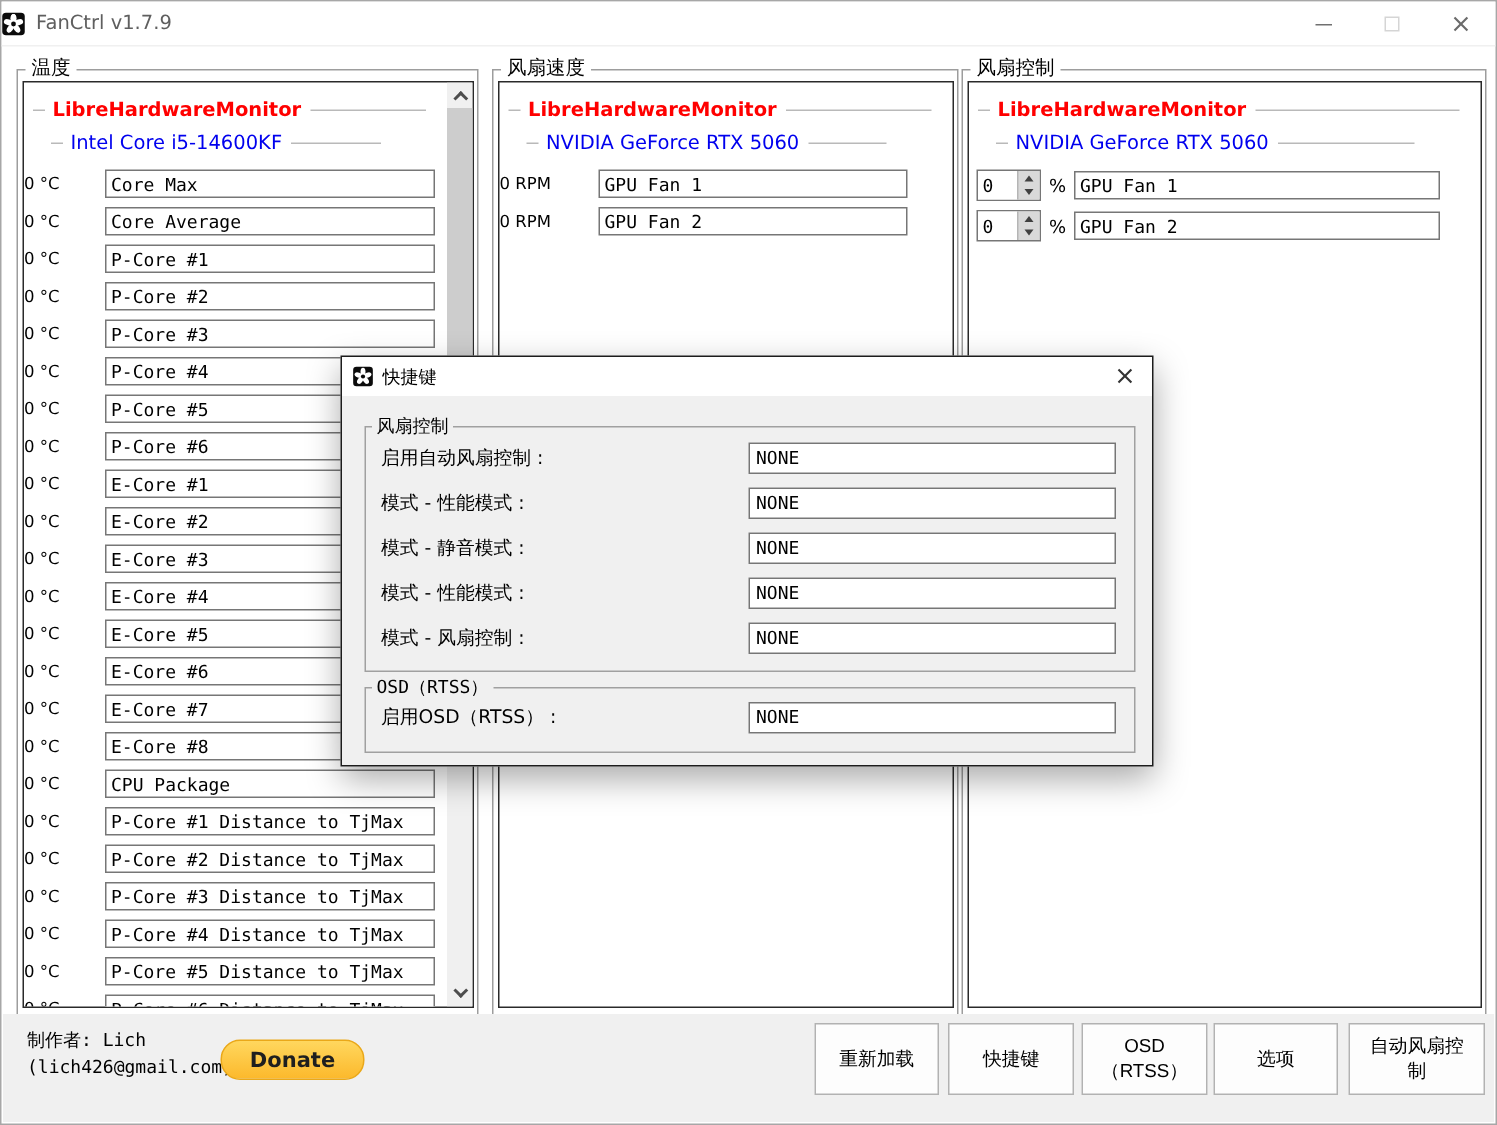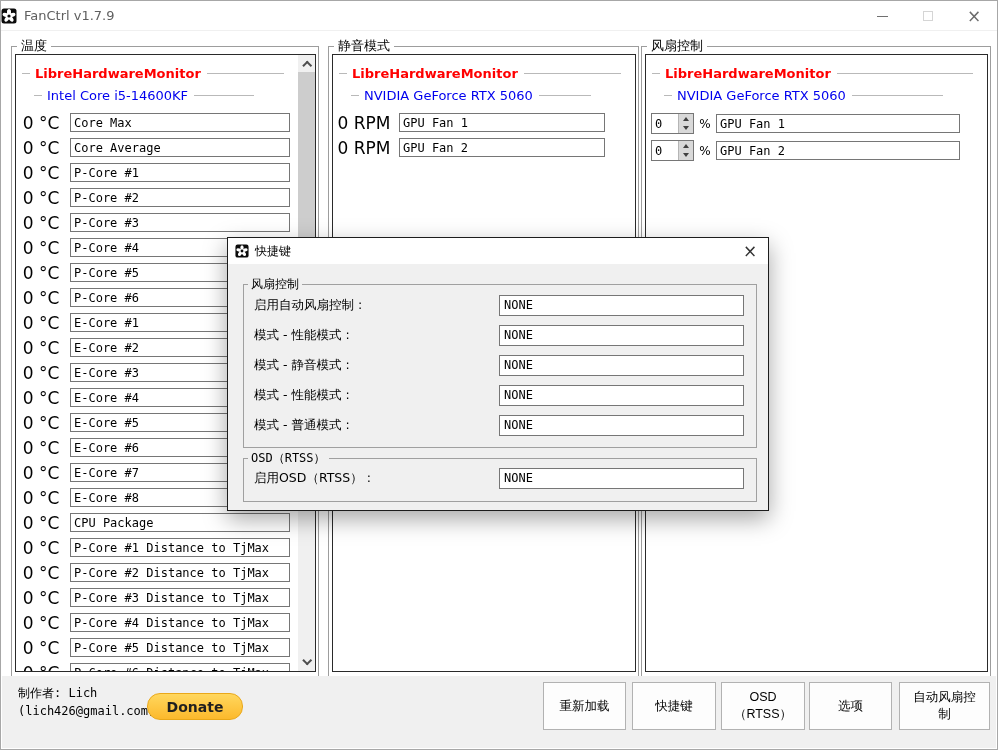--- a/index.html
+++ b/index.html
@@ -36,21 +36,21 @@
   
   .hdr { display:flex; align-items:center; white-space:nowrap; }
   .hdr::before { content:""; width:8px; height:1px; background:#b9b9b9; margin-right:5px; flex:none; }
   .hdr::after  { content:""; flex:1; height:1px; background:#b9b9b9; margin-left:6px; }
   .hdr.lhm { margin:9px 14px 0 6px; height:18px; color:#ff0000; font-weight:bold; font-size:13px; }
   .hdr.dev { margin:5px 44px 0 18px; height:17px; color:#0000ee; font-size:13px; }
 
   
   .rows { padding-top:6px; }
   .srow { display:flex; align-items:center; height:25px; }
-  .sval { flex:none; text-align:center; font-size:17px; margin-right:4px; }
+  .sval { flex:none; text-align:left; font-size:11px; margin-right:4px; }
   #grp-temp  .sval { width:50px; }
   #grp-speed .sval { width:62px; }
   .sbox { flex:1; height:19px; border:1px solid #767676; background:#fff;
           font:12px "DejaVu Sans Mono", monospace; padding:0 0 0 3px; outline:none; }
   #grp-temp  .sbox { margin-right:8px; }
   #grp-speed .sbox { margin-right:30px; }
 
   
   .crow { display:flex; align-items:center; height:27px; }
   .spin { flex:none; width:43px; height:21px; border:1px solid #767676; background:#fff;
@@ -278,21 +278,21 @@
           </div>
         <div class="scroll-thumb"></div>
         <div class="scroll-btn down">
             <span class="chev down"></span>
           </div>
       </div>
     </div>
   </div>
 
   <div class="group" id="grp-speed">
-    <span class="group-label">静音模式</span>
+    <span class="group-label">风扇速度</span>
     <div class="panel">
       <div class="panel-content">
         <div class="hdr lhm">LibreHardwareMonitor</div>
         <div class="hdr dev">NVIDIA GeForce RTX 5060</div>
         <div class="rows">
 
             <div class="srow">
               <span class="sval">0 RPM</span>
               <input class="sbox" type="text" value="GPU Fan 1" style="">
             </div>
@@ -385,21 +385,21 @@
             <span class="hk-label">模式 - 静音模式 :</span>
             <input class="hk-box" type="text" value="NONE" style="">
           </div>
 
           <div class="hk-row">
             <span class="hk-label">模式 - 性能模式 :</span>
             <input class="hk-box" type="text" value="NONE" style="">
           </div>
 
           <div class="hk-row">
-            <span class="hk-label">模式 - 普通模式 :</span>
+            <span class="hk-label">模式 - 风扇控制 :</span>
             <input class="hk-box" type="text" value="NONE" style="">
           </div>
         </div>
     </div>
 
     <div class="dlg-group" id="dlg-osd-group">
       <span class="dlg-group-label">OSD（RTSS）</span>
       <div class="hk-rows">
 
           <div class="hk-row">

